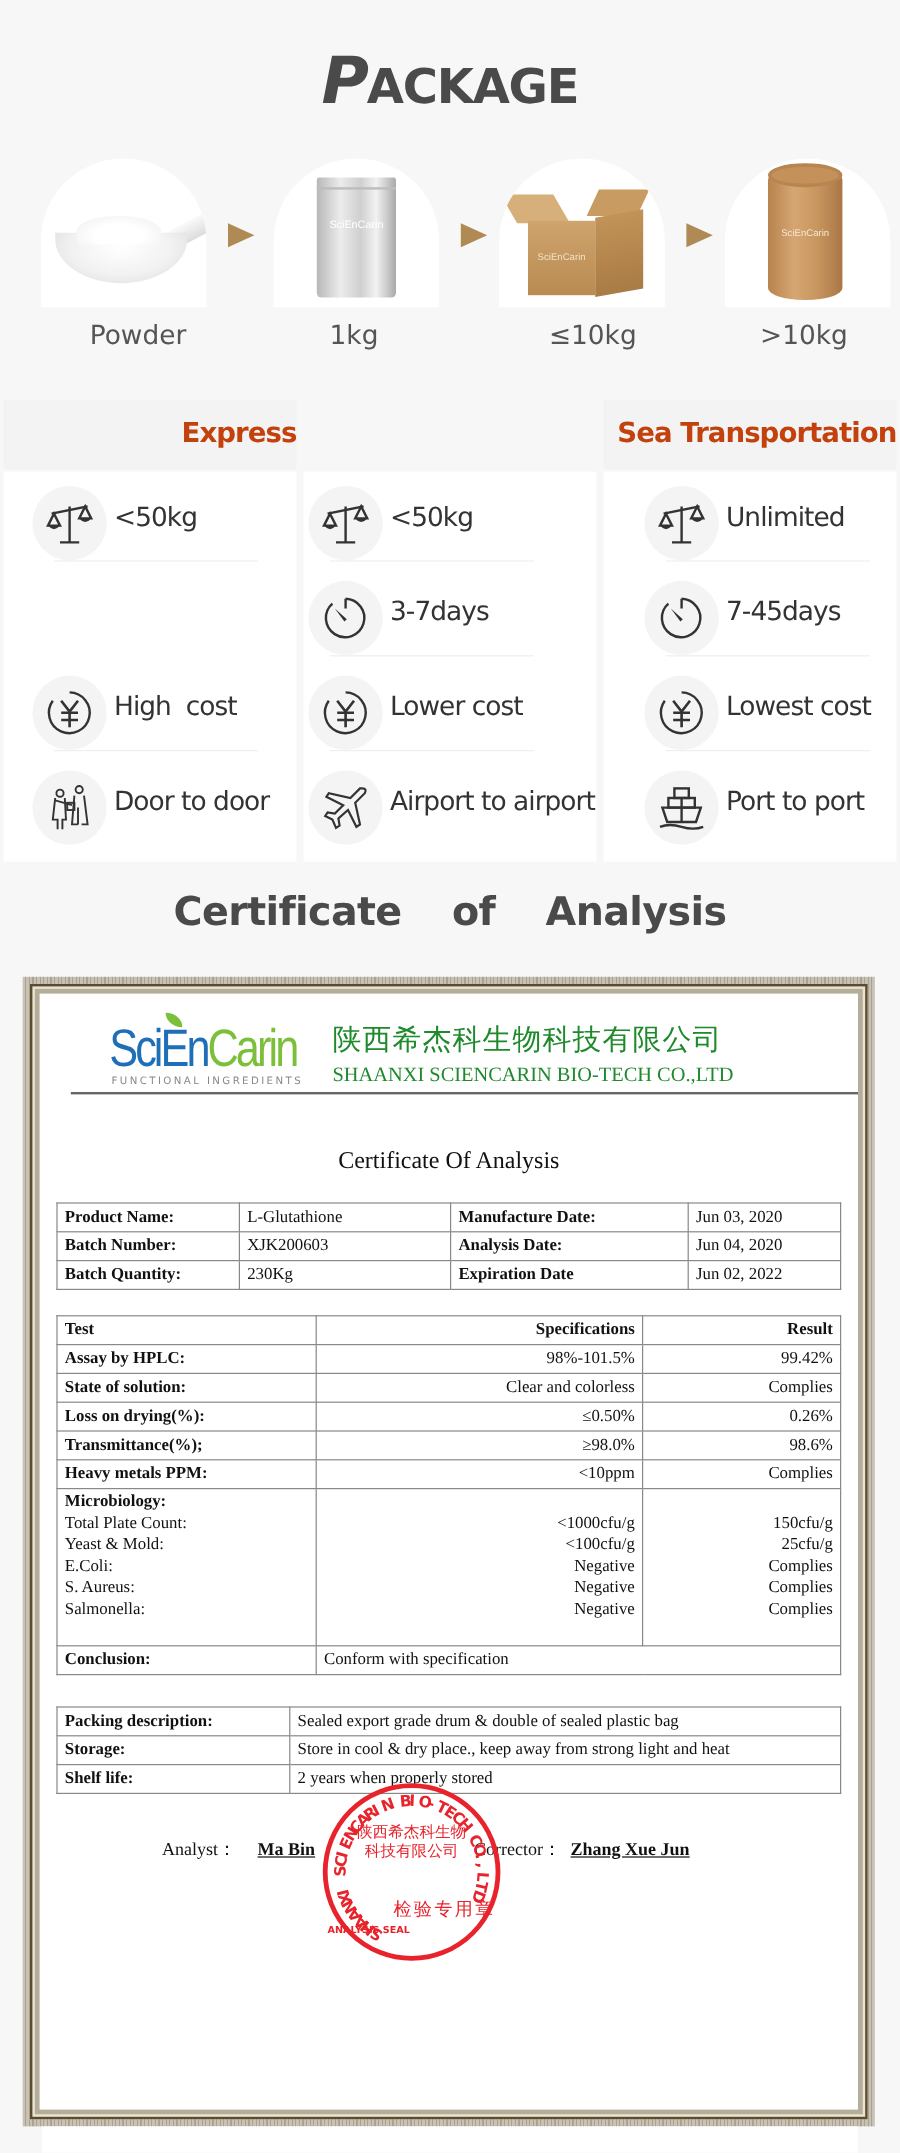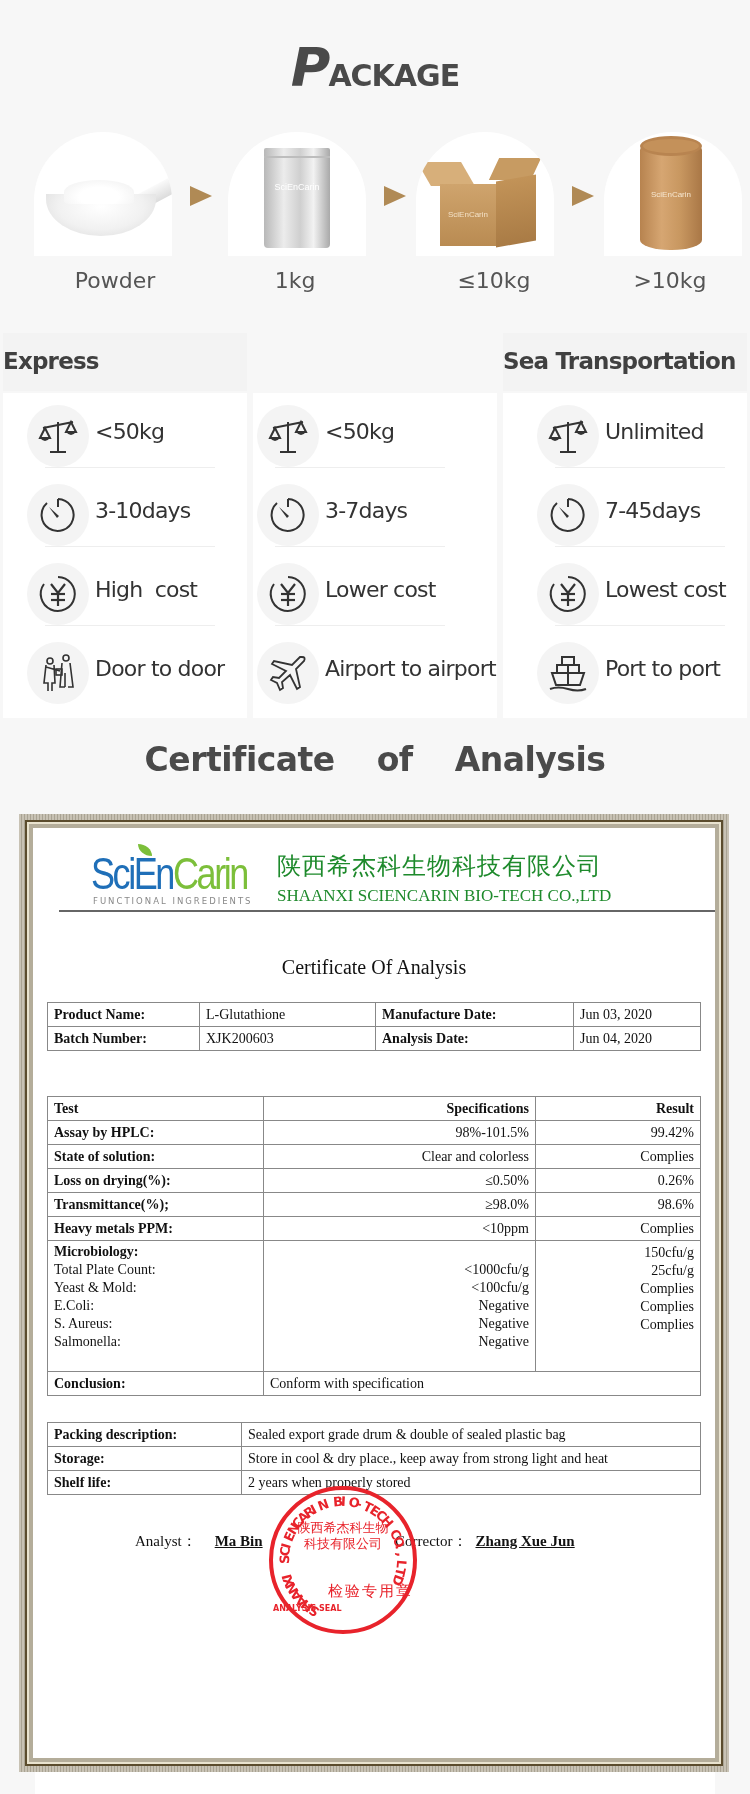--- a/index.html
+++ b/index.html
@@ -2,21 +2,21 @@
 <html><head>
 <meta charset="utf-8">
 <style>
   * { box-sizing: border-box; margin: 0; padding: 0; }
   html, body { width: 750px; background: #f7f7f7; }
   body { font-family: "Liberation Sans", "DejaVu Sans", sans-serif; color: #333; position: relative; height: 1794px; overflow: hidden; }
 
   
   .pkg-title { position: absolute; top: 36px; left: 0; width: 750px; text-align: center; color: #4a4a4a; font-family: "DejaVu Sans", sans-serif; }
   .pkg-title .big { font-size: 54px; font-style: italic; font-weight: bold; letter-spacing: -2px; }
-  .pkg-title .rest { font-size: 30px; font-weight: bold; letter-spacing: -1px; }
+  .pkg-title .rest { font-size: 40px; font-weight: bold; letter-spacing: -1px; }
 
   .pkg-row { position: absolute; top: 128px; left: 0; width: 750px; height: 130px; }
   .pkg-item { position: absolute; top: 4px; width: 138px; height: 124px; }
   .pkg-circle { position: absolute; left: 0; top: 0; width: 138px; height: 124px; border-radius: 50% 50% 0 0 / 55% 55% 0 0; background: #fff; overflow: hidden; }
   .pkg-label { position: absolute; top: 140px; width: 160px; text-align: center; font-size: 22px; color: #555; font-family: "DejaVu Sans", sans-serif; }
   .arrow { position: absolute; top: 58px; width: 0; height: 0; border-top: 10px solid transparent; border-bottom: 10px solid transparent; border-left: 22px solid #b08a55; }
 
   
   .spoon-bowl { position: absolute; left: 12px; top: 62px; width: 110px; height: 42px; background: radial-gradient(ellipse at 50% 30%, #fff 0%, #f1f1f1 55%, #d8d8d8 100%); border-radius: 0 0 60px 60px / 0 0 40px 40px; }
   .spoon-powder { position: absolute; left: 30px; top: 48px; width: 70px; height: 24px; background: radial-gradient(ellipse at 50% 70%, #fff 40%, #eee 100%); border-radius: 50% 50% 10% 10%; }
@@ -35,21 +35,21 @@
   .box-logo { position: absolute; left: 24px; top: 78px; width: 56px; text-align: center; font-size: 8px; color: #f3e1c6; }
 
   
   .drum { position: absolute; left: 36px; top: 8px; width: 62px; height: 110px; background: linear-gradient(90deg, #b7834f 0%, #d6a672 35%, #c89760 65%, #a97746 100%); border-radius: 30px / 10px; }
   .drum-top { position: absolute; left: 36px; top: 4px; width: 62px; height: 20px; background: #c4915a; border-radius: 50%; border: 3px solid #b88450; }
   .drum-logo { position: absolute; left: 36px; top: 58px; width: 62px; text-align: center; font-size: 8px; color: #f6e6cf; }
 
   
   .ship { position: absolute; top: 333px; left: 3px; width: 744px; height: 385px; }
   .ship-col { position: absolute; top: 0; width: 244px; height: 385px; }
-  .ship-head { height: 58px; background: #f3f3f3; text-align: left; line-height: 56px; font-size: 23px; font-weight: bold; color: #404040; letter-spacing: -0.8px; font-family: "DejaVu Sans", sans-serif; }
+  .ship-head { height: 58px; background: #f3f3f3; text-align: right; line-height: 56px; font-size: 23px; font-weight: bold; color: #c2410c; letter-spacing: -0.8px; font-family: "DejaVu Sans", sans-serif; }
   .ship-body { position: absolute; top: 60px; left: 0; width: 244px; height: 325px; background: #fff; }
   .ship-row { position: absolute; left: 20px; height: 68px; width: 220px; }
   .ship-row .ico { position: absolute; left: 4px; top: 4px; width: 62px; height: 62px; border-radius: 50%; background: #f4f4f4; }
   .ship-row .ico svg { position: absolute; left: 11px; top: 11px; width: 40px; height: 40px; }
   .ship-row .txt { position: absolute; left: 72px; top: 18px; font-size: 22px; color: #333; white-space: nowrap; letter-spacing: -0.8px; font-family: "DejaVu Sans", sans-serif; }
   .ship-row .sep { position: absolute; left: 22px; top: 66px; width: 170px; height: 1px; background: #eee; }
 
   
   .coa-title { position: absolute; top: 740px; left: 0; width: 750px; text-align: center; font-size: 33px; font-weight: bold; color: #4a4a4a; word-spacing: 10px; letter-spacing: -0.5px; font-family: "DejaVu Sans", sans-serif; }
 
@@ -202,29 +202,20 @@
     <div class="ship-body">
       <div class="ship-row" style="top:8px">
           <div class="ico">
             <svg>
               <use href="#i-scale"></use>
             </svg>
           </div>
           <div class="txt">&lt;50kg</div>
           <div class="sep"></div>
         </div>
-      <div class="ship-row" style="top:87px">
-          <div class="ico">
-            <svg>
-              <use href="#i-timer"></use>
-            </svg>
-          </div>
-          <div class="txt">3-10days</div>
-          <div class="sep"></div>
-        </div>
       <div class="ship-row" style="top:166px">
           <div class="ico">
             <svg>
               <use href="#i-yuan"></use>
             </svg>
           </div>
           <div class="txt" style="white-space:pre">High  cost</div>
           <div class="sep"></div>
         </div>
       <div class="ship-row" style="top:245px">
@@ -351,20 +342,26 @@
               <td class="b">Product Name:</td>
               <td>L-Glutathione</td>
               <td class="b">Manufacture Date:</td>
               <td>Jun 03, 2020</td>
             </tr>
     <tr>
               <td class="b">Batch Number:</td>
               <td>XJK200603</td>
               <td class="b">Analysis Date:</td>
               <td>Jun 04, 2020</td>
+            </tr>
+    <tr>
+              <td class="b">Batch Quantity:</td>
+              <td>230Kg</td>
+              <td class="b">Expiration Date</td>
+              <td>Jun 02, 2022</td>
             </tr>
   </tbody>
         </table>
 
   <table class="coa t-tests">
     <colgroup>
             <col style="width:216px">
             <col style="width:272px">
             <col>
           </colgroup>
@@ -408,21 +405,21 @@
         <span class="micro-sub">S. Aureus:</span>
         <span class="micro-sub">Salmonella:</span>
       </td>
       <td class="c" style="vertical-align:top;padding-top:20px">
         <span class="micro-sub">&lt;1000cfu/g</span>
         <span class="micro-sub">&lt;100cfu/g</span>
         <span class="micro-sub">Negative</span>
         <span class="micro-sub">Negative</span>
         <span class="micro-sub">Negative</span>
       </td>
-      <td class="c" style="vertical-align:top;padding-top:3px">
+      <td class="c" style="vertical-align:top;padding-top:20px">
         <span class="micro-sub">150cfu/g</span>
         <span class="micro-sub">25cfu/g</span>
         <span class="micro-sub">Complies</span>
         <span class="micro-sub">Complies</span>
         <span class="micro-sub">Complies</span>
       </td>
     </tr>
     <tr>
               <td class="b">Conclusion:</td>
               <td colspan="2">Conform with specification</td>

